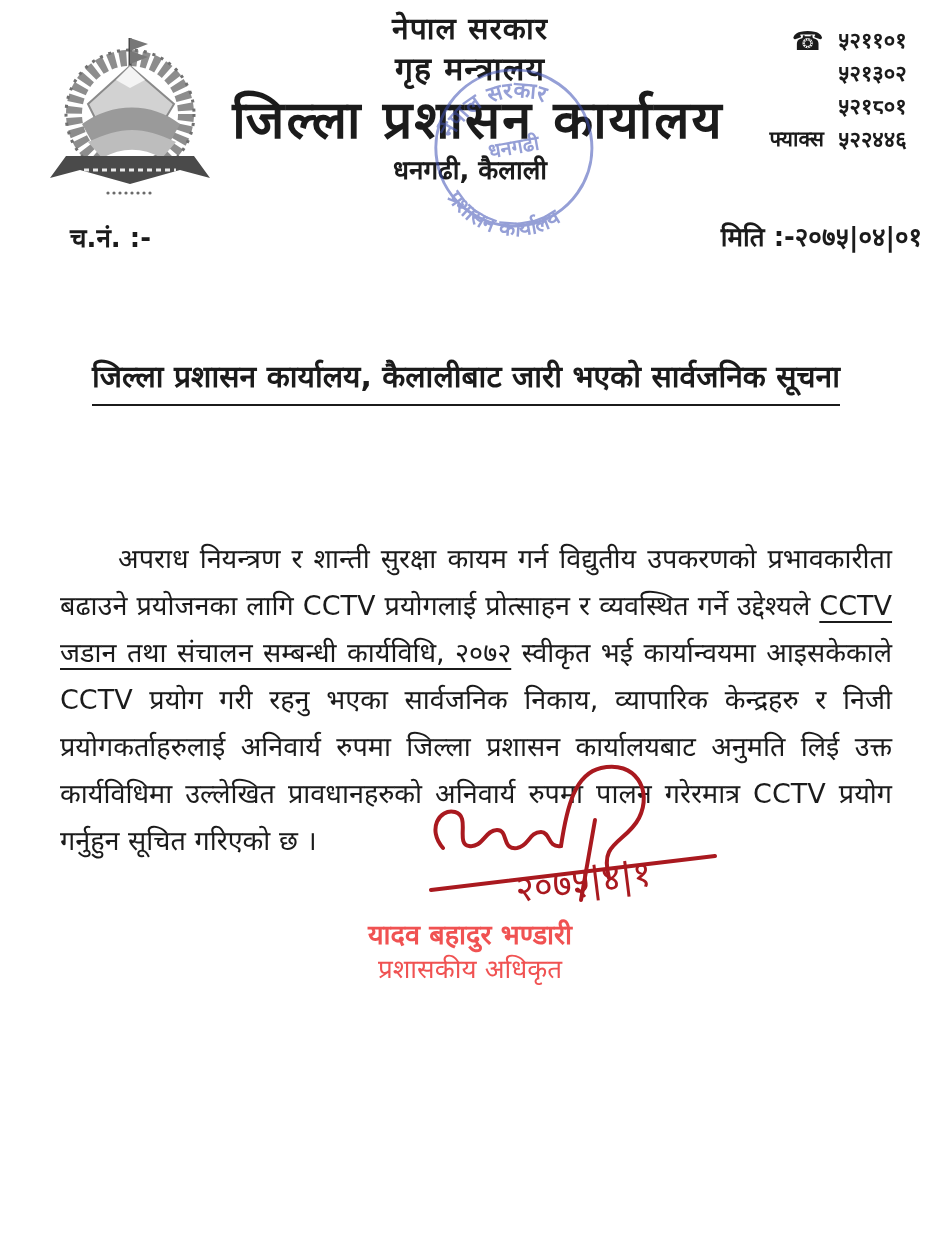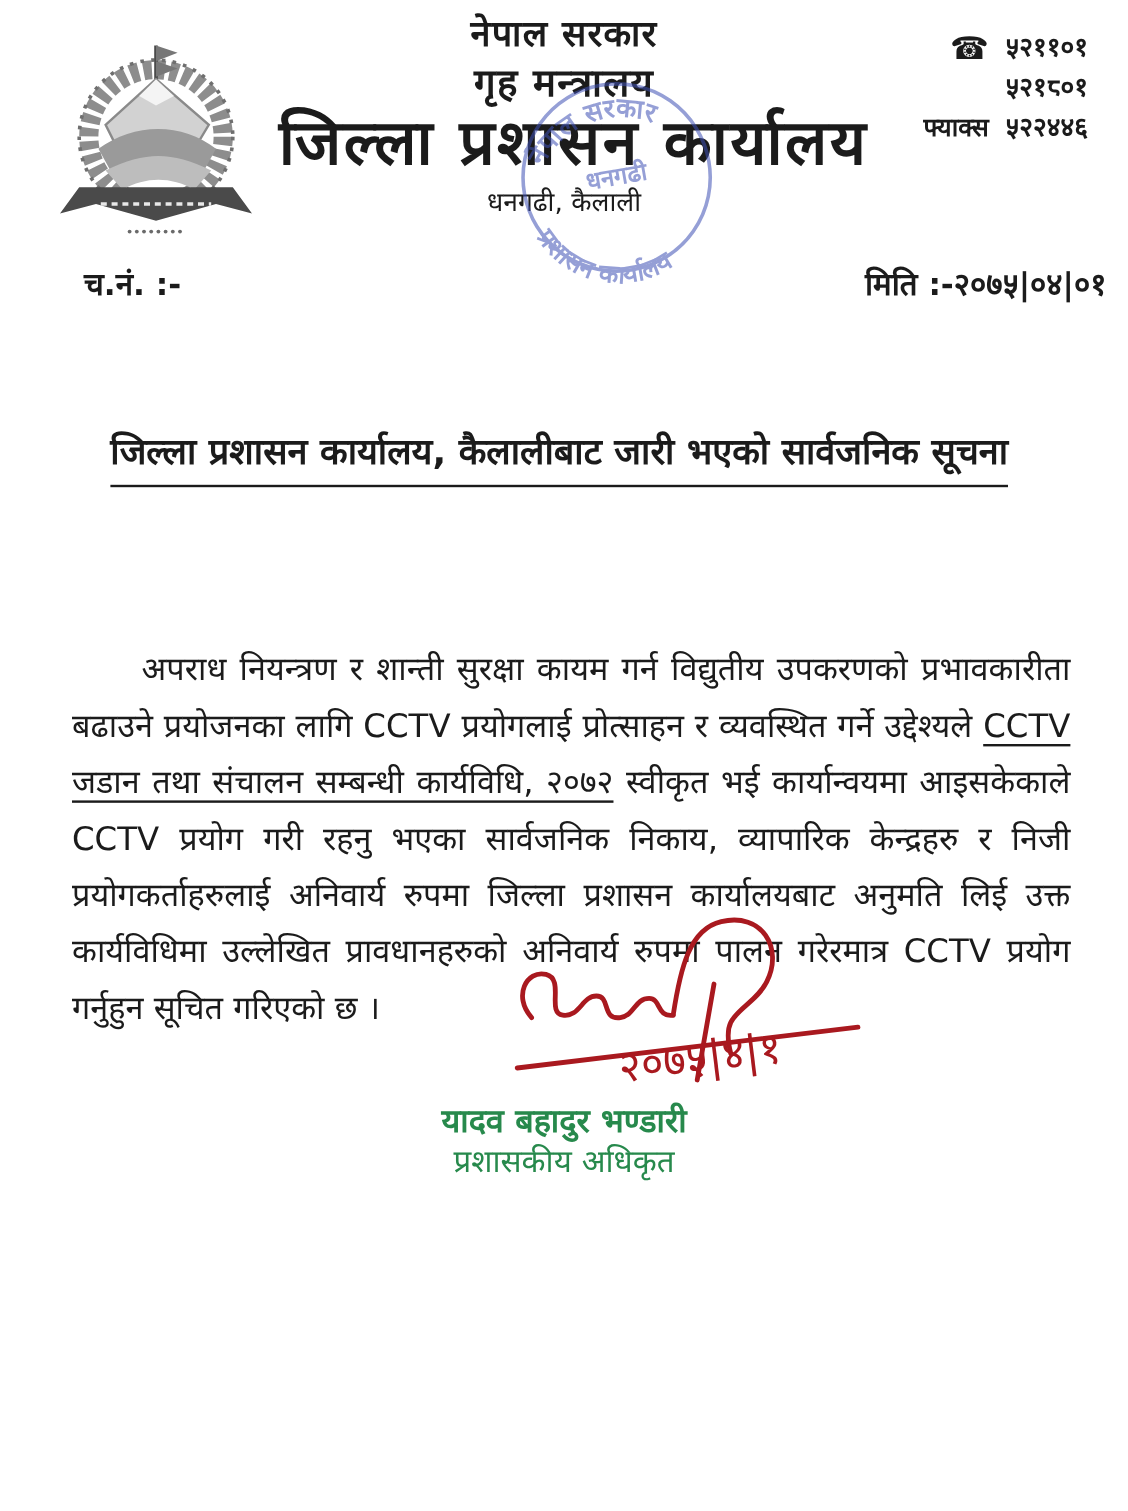--- a/index.html
+++ b/index.html
@@ -3,42 +3,42 @@
 <meta charset="utf-8">
 <style>
   html,body{margin:0;padding:0;background:#e8e8e8;}
   .page{position:relative;width:940px;height:1259px;background:#ffffff;margin:0 auto;
         font-family:"DejaVu Sans","Liberation Sans",sans-serif;color:#1b1b1b;overflow:hidden;}
   
   .hdr-center{position:absolute;left:0;top:10px;width:940px;text-align:center;}
   .gov-line{font-size:30px;font-weight:bold;letter-spacing:1px;line-height:38px;}
   .ministry-line{font-size:32px;font-weight:bold;letter-spacing:1px;line-height:42px;}
   .office-line{font-size:52px;font-weight:bold;letter-spacing:2px;line-height:60px;white-space:nowrap;padding-left:16px;}
-  .place-line{font-size:22px;font-weight:normal;line-height:40px;}
+  .place-line{font-size:26px;font-weight:bold;line-height:40px;}
   .emblem{position:absolute;left:42px;top:30px;width:180px;height:170px;}
   .stamp{position:absolute;left:408px;top:48px;width:210px;height:190px;opacity:.55;transform:rotate(-10deg);pointer-events:none;}
   .contact{position:absolute;right:14px;top:24px;width:165px;font-size:22px;font-weight:bold;line-height:33px;}
   .contact .row{display:flex;justify-content:flex-end;align-items:center;gap:14px;}
   .phone-glyph{font-size:26px;line-height:26px;}
   .fax-label{font-size:21px;}
   .num{min-width:88px;text-align:left;}
   
   .meta-left{position:absolute;left:70px;top:218px;font-size:26px;font-weight:600;line-height:40px;}
   .meta-date{position:absolute;right:18px;top:218px;font-size:26px;font-weight:600;}
   
   .title-wrap{position:absolute;left:0;top:355px;width:932px;text-align:center;}
   .notice-title{display:inline-block;font-size:30px;font-weight:bold;border-bottom:2px solid #1b1b1b;padding-bottom:8px;white-space:nowrap;}
   
   .body-text{position:absolute;left:60px;top:508px;width:832px;font-size:27px;font-weight:500;
              line-height:47px;text-align:justify;text-indent:58px;}
   .u{text-decoration:underline;text-decoration-thickness:2px;text-underline-offset:6px;}
   
   .sig{position:absolute;left:425px;top:760px;width:300px;height:150px;}
   .signer{position:absolute;left:0;top:918px;width:940px;text-align:center;
-          color:#15803d;opacity:.92;}
+          color:#ef4444;opacity:.92;}
   .signer-name{font-size:27px;font-weight:bold;line-height:34px;}
   .signer-post{font-size:26px;font-weight:normal;line-height:34px;}
 </style>
 </head>
 <body>
 
 <div class="page">
 
   <svg class="emblem" viewBox="0 0 180 170" aria-hidden="true">
     <circle cx="88" cy="84" r="56" fill="#ffffff" stroke="#8d8d8d" stroke-width="16" stroke-dasharray="7 4"></circle>
@@ -85,20 +85,23 @@
     </text>
     <text x="105" y="106" text-anchor="middle" font-size="20" font-weight="bold" fill="#3f51b5">धनगढी</text>
   </svg>
 
   <div class="contact">
     <div class="row">
       <span class="phone-glyph">☎</span>
       <span class="num">५२११०१</span>
     </div>
     <div class="row">
+      <span class="num">५२१३०२</span>
+    </div>
+    <div class="row">
       <span class="num">५२१८०१</span>
     </div>
     <div class="row">
       <span class="fax-label">फ्याक्स</span>
       <span class="num">५२२४४६</span>
     </div>
   </div>
 
   <div class="meta-left">
     <div>

